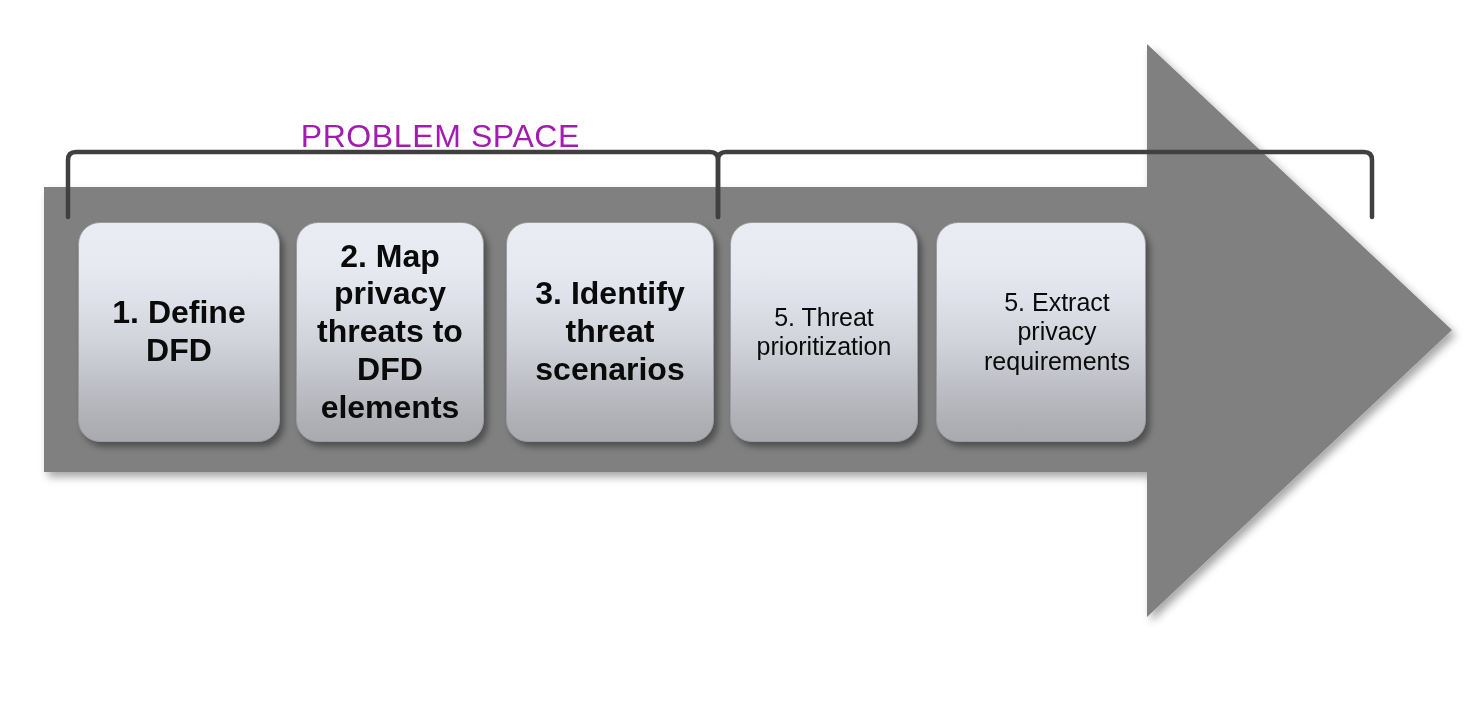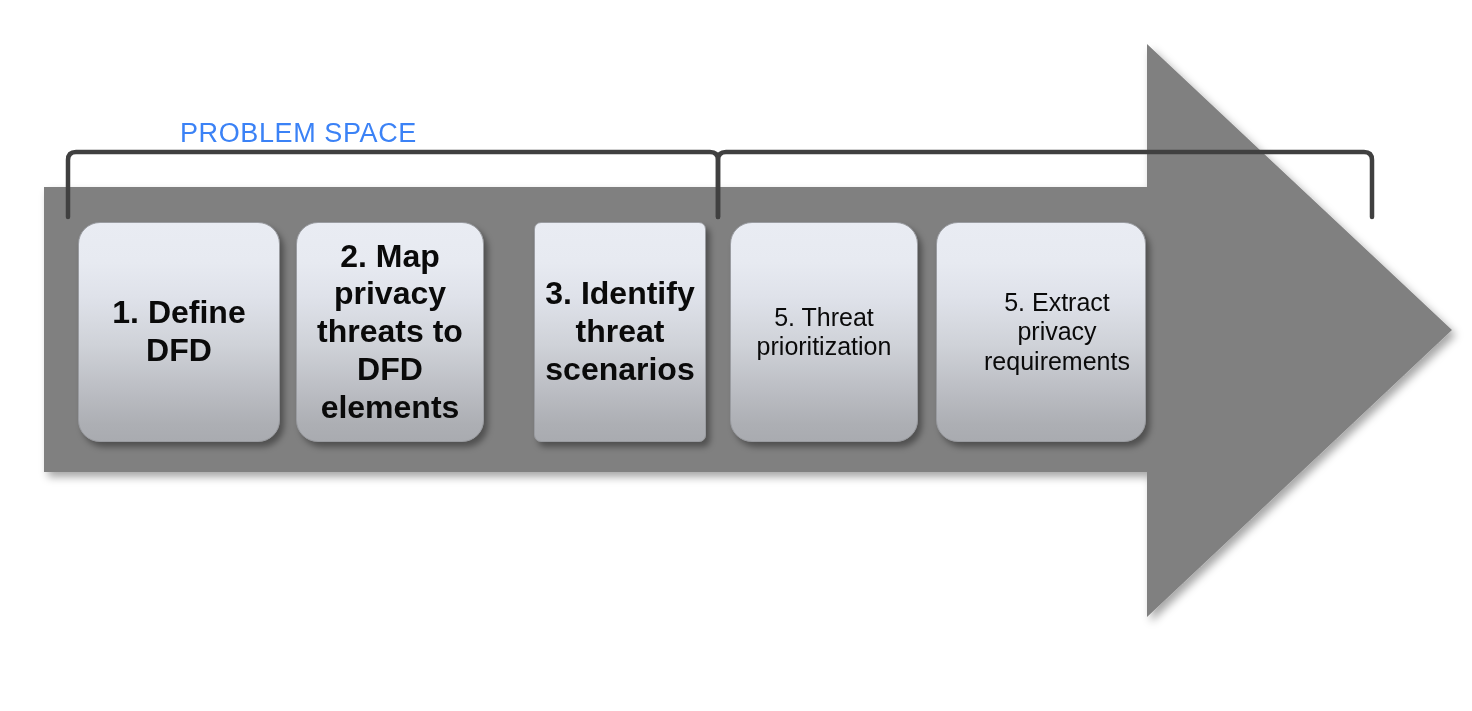--- a/index.html
+++ b/index.html
@@ -18,25 +18,25 @@
     overflow: hidden;
   }
   #arrow-layer {
     position: absolute;
     left: 0; top: 0;
     width: 1472px;
     height: 711px;
   }
   .bracket-label {
     position: absolute;
-    font-size: 27px;
-    color: #3b82f6;
+    font-size: 32px;
+    color: #a21caf;
     letter-spacing: 0.6px;
     white-space: nowrap;
-    text-align: left;
+    text-align: right;
   }
   #problem-space-label { left: 180px; top: 118px; width: 400px; }
   #solution-space-label { left: 845px; top: 118px; width: 400px; }
 
   .step-box {
     position: absolute;
     top: 222px;
     height: 220px;
     border-radius: 22px;
     background: linear-gradient(to bottom,
@@ -117,21 +117,21 @@
   </div>
 
   <div class="step-box bold" id="step-box-2" style="left: 296px; width: 188px;">
     <span class="step-text">2. Map
 privacy
 threats to
 DFD
 elements</span>
   </div>
 
-  <div class="step-box bold" id="step-box-3" style="left: 534px; width: 172px; border-radius: 7px;">
+  <div class="step-box bold" id="step-box-3" style="left: 506px; width: 208px;">
     <span class="step-text">3. Identify
 threat
 scenarios</span>
   </div>
 
   <div class="step-box regular" id="step-box-4" style="left: 730px; width: 188px;">
     <span class="step-text">5. Threat
 prioritization</span>
   </div>
 

